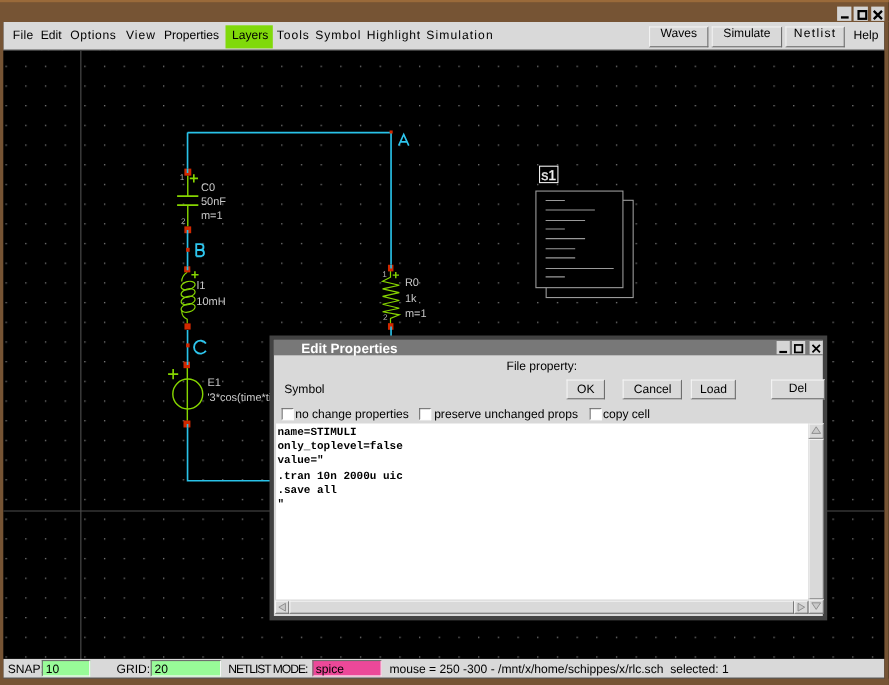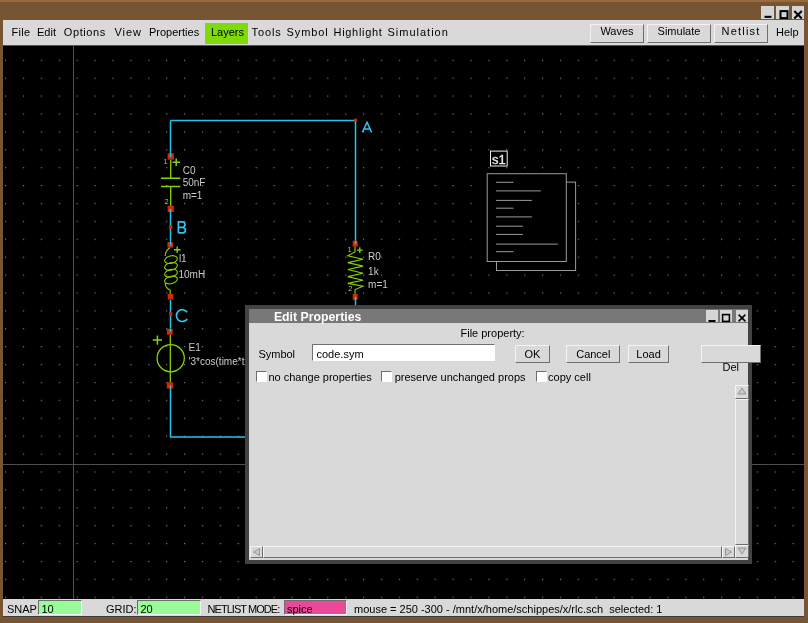--- a/index.html
+++ b/index.html
@@ -180,33 +180,38 @@
           <rect x="2.5" y="8" width="7" height="2" fill="#000"></rect>
         </svg></div>
       <div class="abs dbtn" style="left:471.4px;"><svg width="12" height="12">
           <rect x="2.6" y="2.6" width="6.8" height="6.8" fill="none" stroke="#000" stroke-width="1.6"></rect>
         </svg></div>
       <div class="abs dbtn" style="left:486.7px;"><svg width="12" height="12">
           <path d="M2.6 2.6 L9.4 9.4 M9.4 2.6 L2.6 9.4" stroke="#000" stroke-width="1.6"></path>
         </svg></div>
       <div class="abs dlbl" style="left:211.4px;top:18.6px;">File property:</div>
       <div class="abs dlbl" style="left:9.3px;top:39.2px;">Symbol</div>
-      <div class="abs entry" style="left:63.4px;top:35.6px;width:182.8px;height:17px;">
-        <span class="abs dlbl" style="left:3px;top:2.5px;">code.sym</span>
-      </div>
       <div class="abs btn" style="left:265.8px;top:35.8px;width:35.3px;height:18.6px;padding-top:2.8px;">OK</div>
       <div class="abs btn" style="left:317.2px;top:35.8px;width:54.1px;height:18.6px;padding-top:2.8px;">Cancel</div>
       <div class="abs btn" style="left:379px;top:35.8px;width:41px;height:18.6px;padding-top:2px;">Load</div>
-      <div class="abs btn" style="left:451.7px;top:35.8px;width:60px;height:18.6px;padding-top:15px;">Del</div>
+      <div class="abs btn" style="left:451.7px;top:35.8px;width:49px;height:18.6px;padding-top:1px;">Del</div>
       <div class="abs cb" style="left:6.5px;top:61.7px;"></div>
       <div class="abs dlbl" style="left:19.3px;top:62.2px;">no change properties</div>
       <div class="abs cb" style="left:131.7px;top:61.7px;"></div>
       <div class="abs dlbl" style="left:145.6px;top:62.2px;">preserve unchanged props</div>
       <div class="abs cb" style="left:286.6px;top:61.7px;"></div>
       <div class="abs dlbl" style="left:299px;top:62.2px;">copy cell</div>
+      <div class="abs" id="textarea">
+        <div class="abs" id="tatext">name=STIMULI
+only_toplevel=false
+value="
+.tran 10n 2000u uic
+.save all
+"</div>
+      </div>
 
       <div class="abs" style="left:486.3px;top:76.5px;width:13.5px;height:173.1px;background:#b5b5b5;"></div>
       <div class="abs btn" style="left:486.3px;top:76.5px;width:13.5px;height:13.5px;"><svg width="10" height="10">
           <path d="M5 2 L9 8 L1 8 Z" fill="#c9c9c9" stroke="#888" stroke-width="0.8"></path>
         </svg></div>
       <div class="abs btn" style="left:486.3px;top:90px;width:13.5px;height:146.1px;"></div>
       <div class="abs btn" style="left:486.3px;top:236.1px;width:13.5px;height:13.5px;"><svg width="10" height="10">
           <path d="M1 2 L9 2 L5 8 Z" fill="#c9c9c9" stroke="#888" stroke-width="0.8"></path>
         </svg></div>
 

